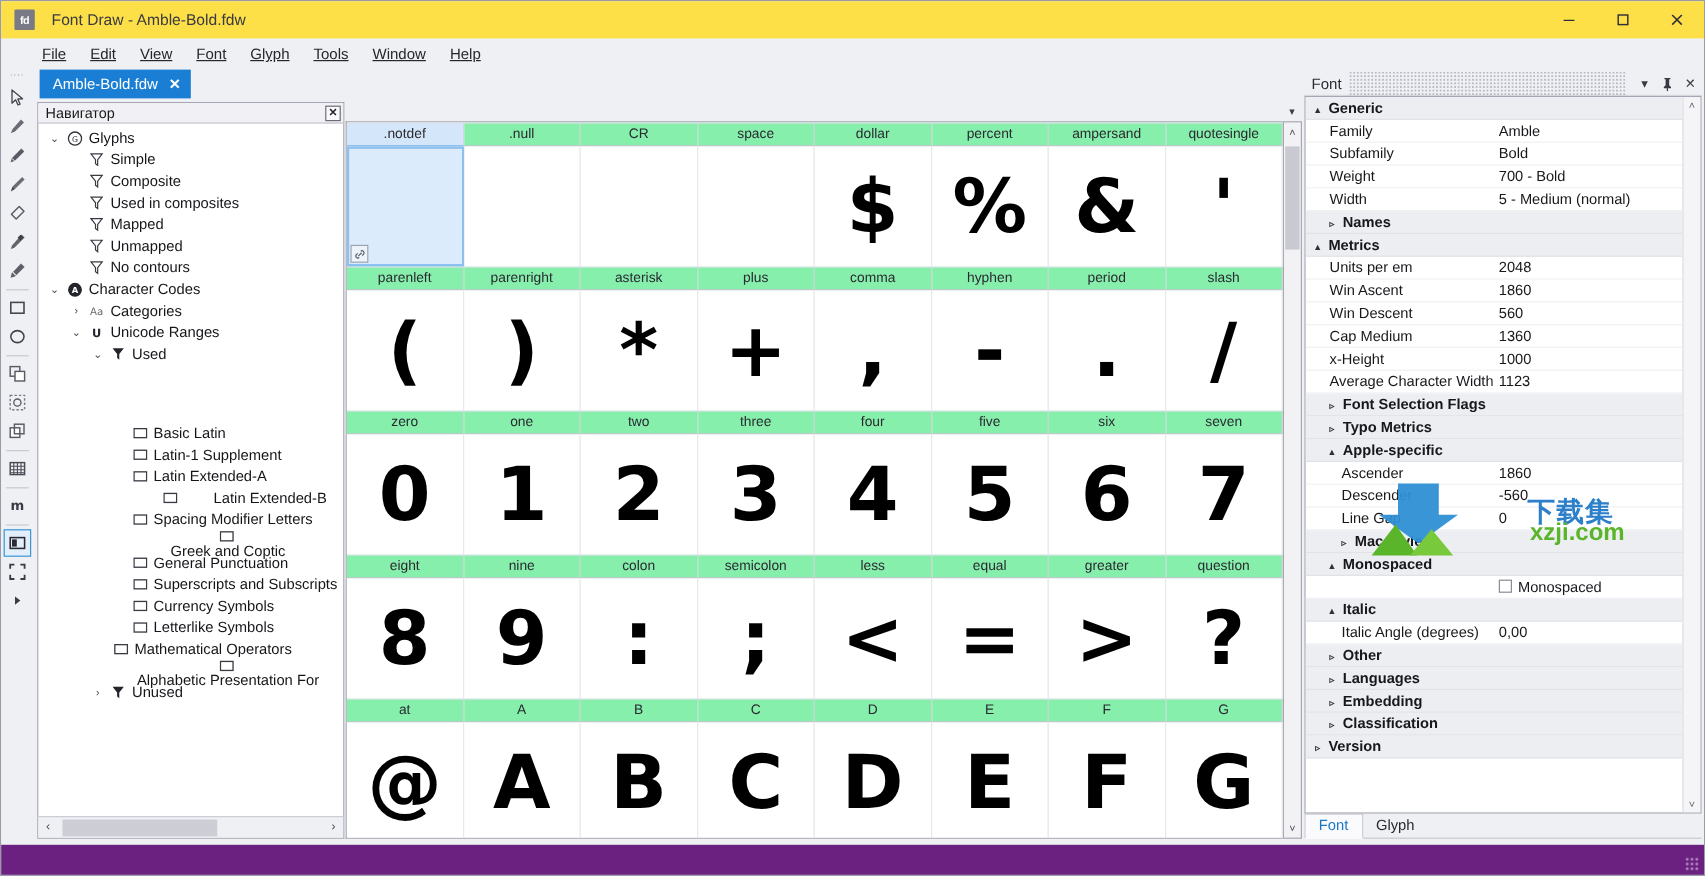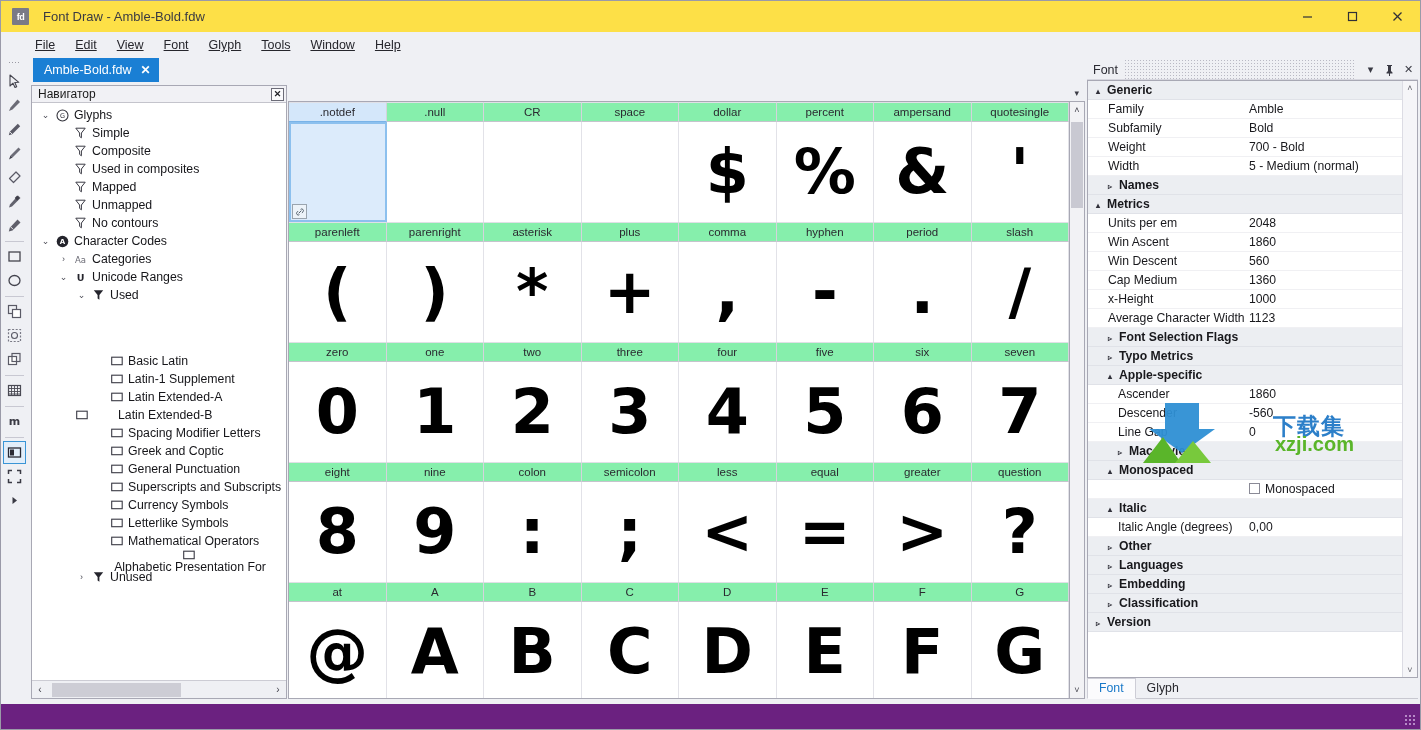--- a/index.html
+++ b/index.html
@@ -569,84 +569,84 @@
           </div>
           <div class="trow" style="padding-left: 60px;">
             <span class="twist"></span>
             <span class="ticon">
               <svg width="12" height="10" viewBox="0 0 12 10">
                 <rect x="0.7" y="1.2" width="10.5" height="7.5" fill="none" stroke="#3a3a44" stroke-width="1.1"></rect>
               </svg>
             </span>
             <span class="tlabel">Latin Extended-A</span>
           </div>
-          <div class="trow" style=" gap: 25px;">
+          <div class="trow" style="padding-left: 60px; gap: 25px;">
             <span class="twist"></span>
             <span class="ticon">
               <svg width="12" height="10" viewBox="0 0 12 10">
                 <rect x="0.7" y="1.2" width="10.5" height="7.5" fill="none" stroke="#3a3a44" stroke-width="1.1"></rect>
               </svg>
             </span>
             <span class="tlabel">Latin Extended-B</span>
           </div>
           <div class="trow" style="padding-left: 60px;">
             <span class="twist"></span>
             <span class="ticon">
               <svg width="12" height="10" viewBox="0 0 12 10">
                 <rect x="0.7" y="1.2" width="10.5" height="7.5" fill="none" stroke="#3a3a44" stroke-width="1.1"></rect>
               </svg>
             </span>
             <span class="tlabel">Spacing Modifier Letters</span>
           </div>
+          <div class="trow" style="padding-left: 60px; flex-direction: column;">
+            <span class="twist"></span>
+            <span class="ticon">
+              <svg width="12" height="10" viewBox="0 0 12 10">
+                <rect x="0.7" y="1.2" width="10.5" height="7.5" fill="none" stroke="#3a3a44" stroke-width="1.1"></rect>
+              </svg>
+            </span>
+            <span class="tlabel">Greek and Coptic</span>
+          </div>
           <div class="trow" style="padding-left: 60px;">
             <span class="twist"></span>
             <span class="ticon">
               <svg width="12" height="10" viewBox="0 0 12 10">
                 <rect x="0.7" y="1.2" width="10.5" height="7.5" fill="none" stroke="#3a3a44" stroke-width="1.1"></rect>
               </svg>
             </span>
-            <span class="tlabel">Greek and Coptic</span>
+            <span class="tlabel">General Punctuation</span>
           </div>
           <div class="trow" style="padding-left: 60px;">
             <span class="twist"></span>
             <span class="ticon">
               <svg width="12" height="10" viewBox="0 0 12 10">
                 <rect x="0.7" y="1.2" width="10.5" height="7.5" fill="none" stroke="#3a3a44" stroke-width="1.1"></rect>
               </svg>
             </span>
-            <span class="tlabel">General Punctuation</span>
+            <span class="tlabel">Superscripts and Subscripts</span>
           </div>
           <div class="trow" style="padding-left: 60px;">
             <span class="twist"></span>
             <span class="ticon">
               <svg width="12" height="10" viewBox="0 0 12 10">
                 <rect x="0.7" y="1.2" width="10.5" height="7.5" fill="none" stroke="#3a3a44" stroke-width="1.1"></rect>
               </svg>
             </span>
-            <span class="tlabel">Superscripts and Subscripts</span>
+            <span class="tlabel">Currency Symbols</span>
           </div>
           <div class="trow" style="padding-left: 60px;">
             <span class="twist"></span>
             <span class="ticon">
               <svg width="12" height="10" viewBox="0 0 12 10">
                 <rect x="0.7" y="1.2" width="10.5" height="7.5" fill="none" stroke="#3a3a44" stroke-width="1.1"></rect>
               </svg>
             </span>
-            <span class="tlabel">Currency Symbols</span>
-          </div>
-          <div class="trow" style="padding-left: 60px;">
-            <span class="twist"></span>
-            <span class="ticon">
-              <svg width="12" height="10" viewBox="0 0 12 10">
-                <rect x="0.7" y="1.2" width="10.5" height="7.5" fill="none" stroke="#3a3a44" stroke-width="1.1"></rect>
-              </svg>
-            </span>
             <span class="tlabel">Letterlike Symbols</span>
           </div>
-          <div class="trow" style="padding-left: 60px;">
+          <div class="trow" style="padding-left: 44px;">
             <span class="twist"></span>
             <span class="ticon">
               <svg width="12" height="10" viewBox="0 0 12 10">
                 <rect x="0.7" y="1.2" width="10.5" height="7.5" fill="none" stroke="#3a3a44" stroke-width="1.1"></rect>
               </svg>
             </span>
             <span class="tlabel">Mathematical Operators</span>
           </div>
           <div class="trow" style="padding-left: 60px; flex-direction: column;">
             <span class="twist"></span>

